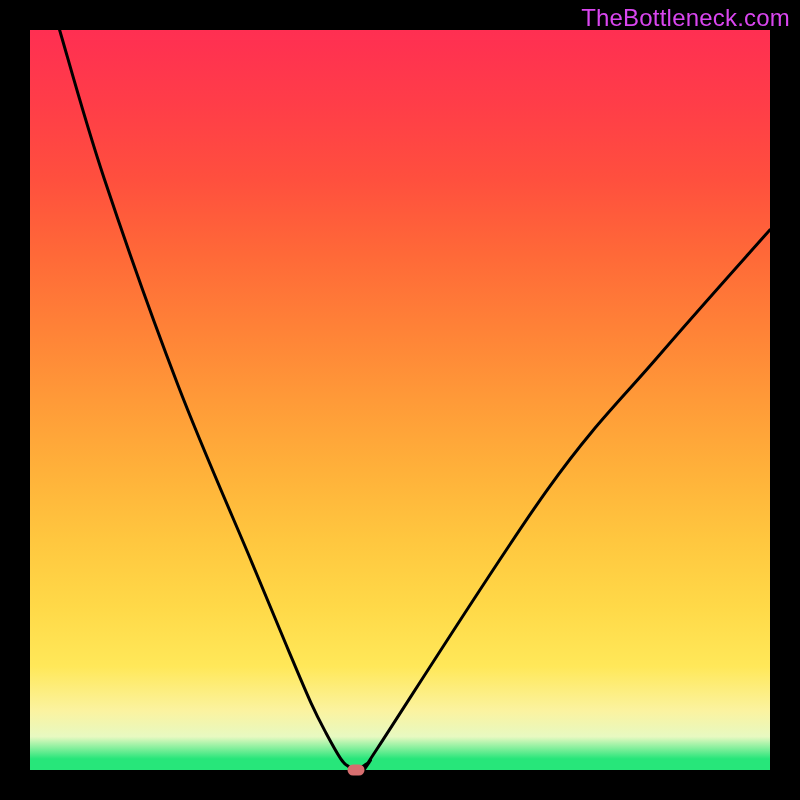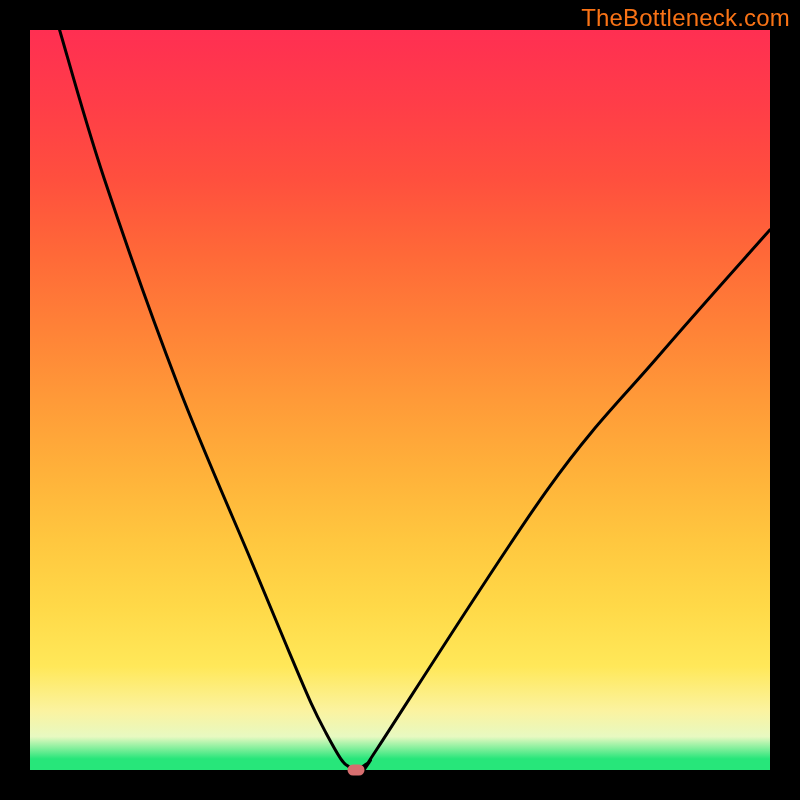--- a/index.html
+++ b/index.html
@@ -14,21 +14,21 @@
   .frame {
     position: relative;
     width: 800px;
     height: 800px;
     background: #000;
   }
   .watermark {
     position: absolute;
     top: 4px;
     right: 10px;
-    color: #f97316;
+    color: #d946ef;
     font-size: 24px;
     font-weight: 500;
     letter-spacing: 0.2px;
     user-select: none;
   }
   .plot {
     position: absolute;
     left: 30px;
     top: 30px;
     width: 740px;

